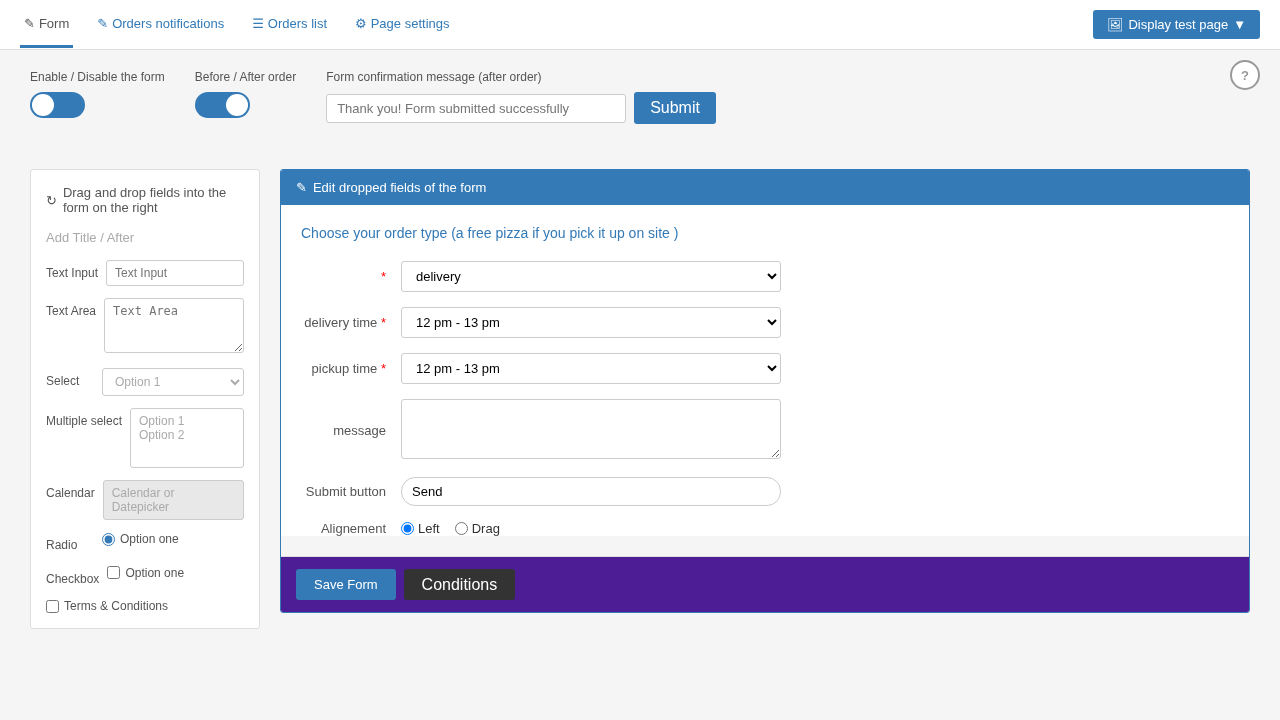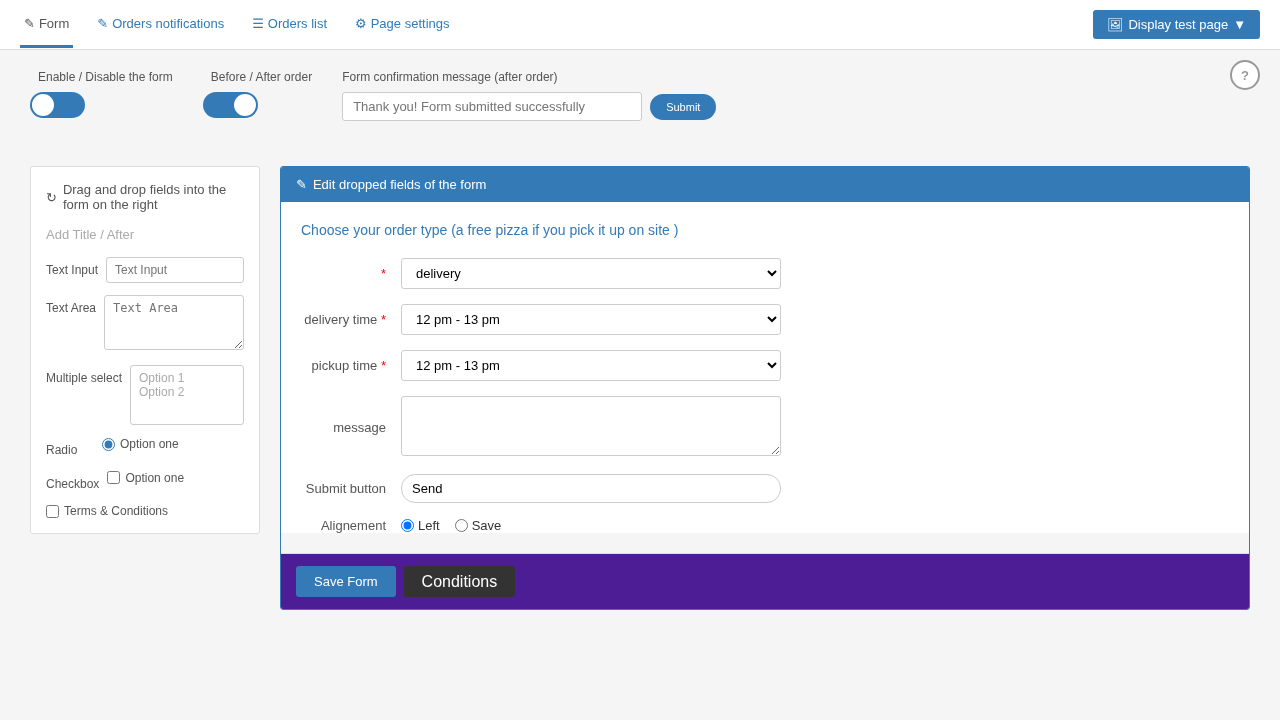--- a/index.html
+++ b/index.html
@@ -64,21 +64,20 @@
       color: #999;
       font-weight: bold;
       cursor: pointer;
       background: #fff;
     }
     .toggle-group label {
       display: block;
       font-size: 12px;
       color: #555;
       margin-bottom: 8px;
-      margin-left: 8px;
     }
     .toggle-switch {
       width: 55px;
       height: 26px;
       background: #337ab7;
       border-radius: 13px;
       position: relative;
       cursor: pointer;
     }
     .toggle-switch .knob {
@@ -114,23 +113,23 @@
       padding: 6px 10px;
       border-radius: 3px;
       width: 300px;
       font-size: 13px;
     }
     .btn-submit-confirm {
       background: #337ab7;
       color: #fff;
       border: none;
       padding: 7px 16px;
-      border-radius: 13px;
+      border-radius: 3px;
       cursor: pointer;
-      font-size: 11px;
+      font-size: 16px;
     }
 
     
     .controls-row {
       display: flex;
       align-items: flex-start;
       gap: 30px;
       margin-bottom: 25px;
     }
 
@@ -454,33 +453,53 @@
 
       <div class="field-row">
         <div class="field-label">
           <span>Text Area</span>
         </div>
         <div class="field-control">
           <textarea placeholder="Text Area" style=""></textarea>
         </div>
       </div>
 
+      <div class="field-row">
+        <div class="field-label">
+          <span>Select</span>
+        </div>
+        <div class="field-control">
+          <select>
+            <option>Option 1</option>
+          </select>
+        </div>
+      </div>
 
       <div class="field-row">
         <div class="field-label">
           <span>Multiple select</span>
         </div>
         <div class="field-control">
           <select multiple="" class="multiple-select">
             <option>Option 1</option>
             <option>Option 2</option>
           </select>
         </div>
       </div>
 
+      <div class="field-row">
+        <div class="field-label">
+          <span>Calendar</span>
+        </div>
+        <div class="field-control">
+          <div class="calendar-input">
+            <span>Calendar or Datepicker</span>
+          </div>
+        </div>
+      </div>
 
       <div class="field-row">
         <div class="field-label">
           <span>Radio</span>
         </div>
         <div class="field-control">
           <div class="radio-option">
             <input type="radio" name="radio1" checked="" style="">
             <span>Option one</span>
           </div>
@@ -567,21 +586,21 @@
 
         <div class="align-row">
           <div class="align-label">Alignement</div>
           <div class="align-options">
             <label>
               <input type="radio" name="align" checked="" style="">
               <span>Left</span>
             </label>
             <label>
               <input type="radio" name="align" style="">
-              <span>Save</span>
+              <span>Drag</span>
             </label>
           </div>
         </div>
       </div>
 
       <div class="right-panel-footer">
         <button class="btn-save-form">Save Form</button>
         <button class="btn-conditions">Conditions</button>
       </div>
     </div>

